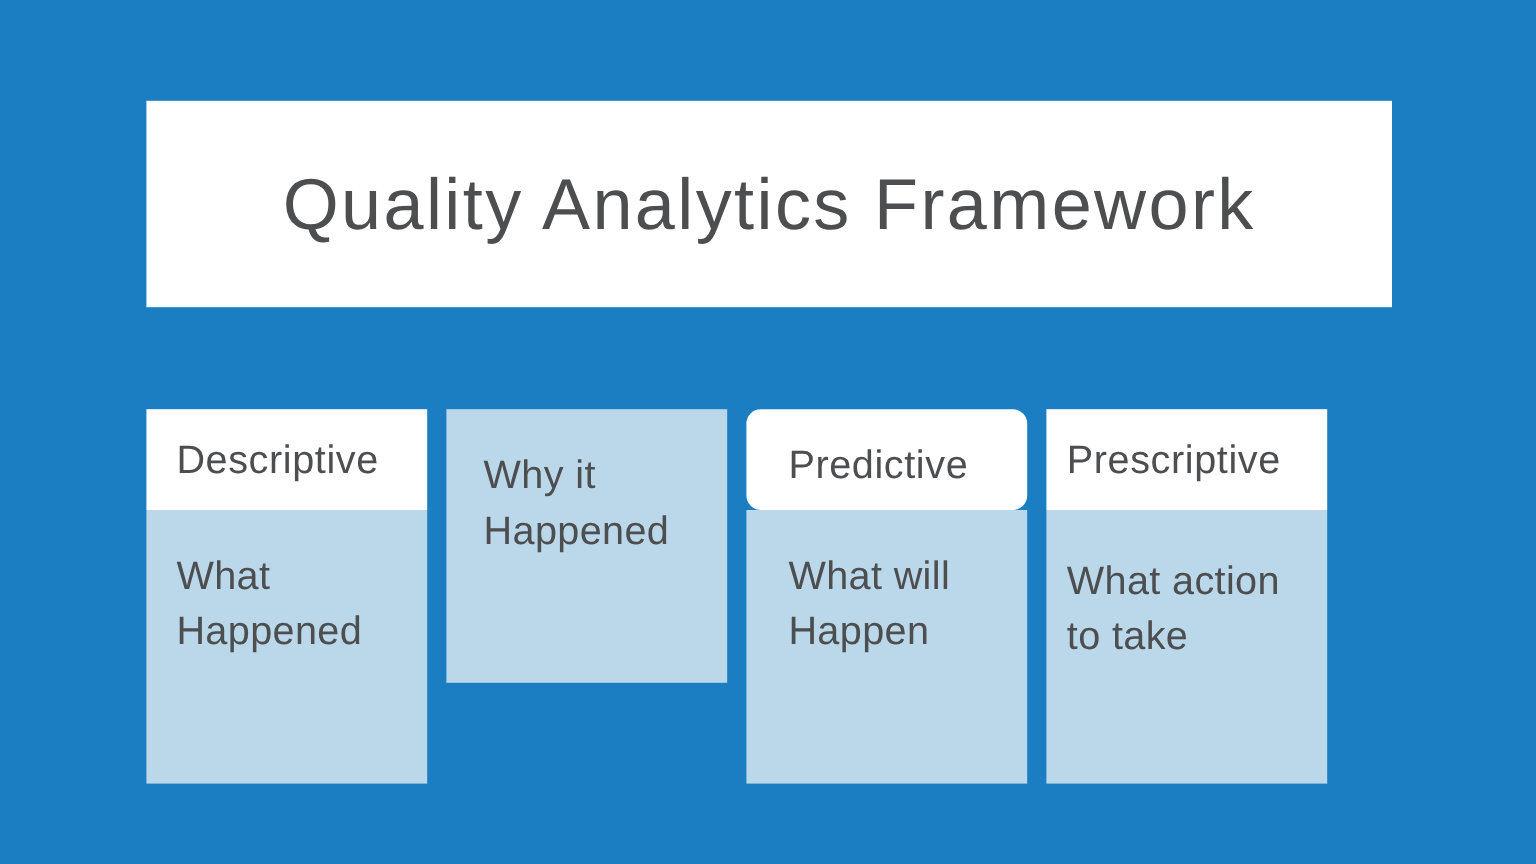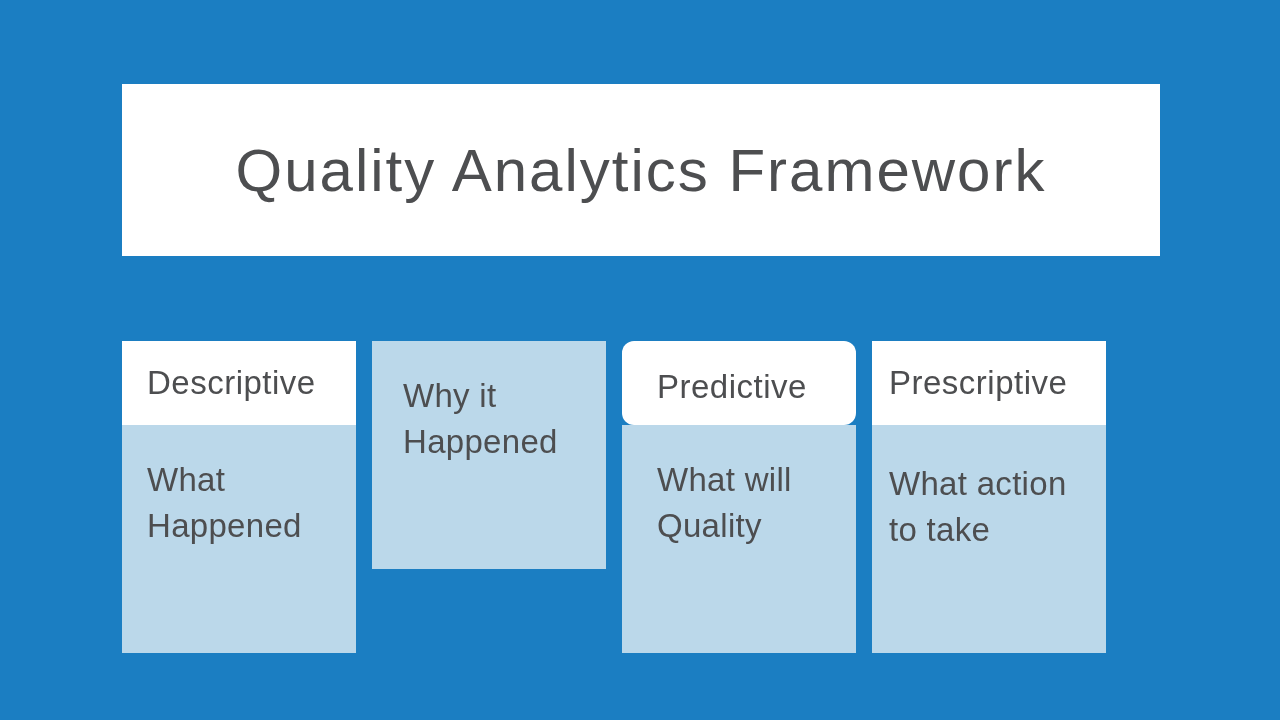--- a/index.html
+++ b/index.html
@@ -101,21 +101,21 @@
     </div>
 
     <div class="column">
       <div class="col-body">Why it
 Happened</div>
     </div>
 
     <div class="column">
       <div class="col-header">Predictive</div>
       <div class="col-body">What will
-Quality</div>
+Happen</div>
     </div>
 
     <div class="column">
       <div class="col-header">Prescriptive</div>
       <div class="col-body">What action
 to take</div>
     </div>
 
   </div>
 </div>

